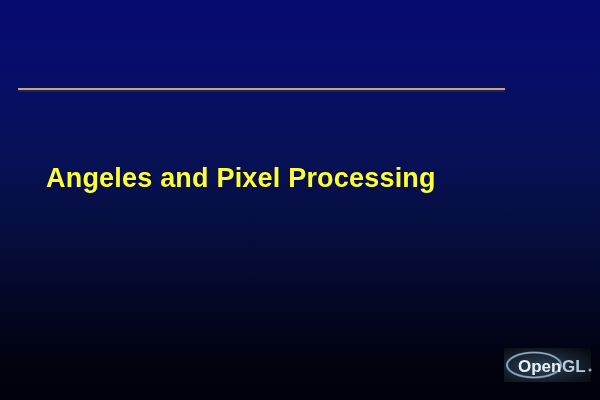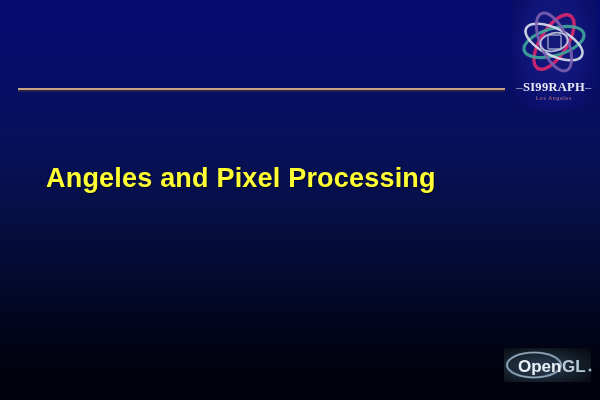--- a/index.html
+++ b/index.html
@@ -125,37 +125,20 @@
 </head>
 <body>
 
 <div id="slide">
 
   <div id="hrule"></div>
   <div id="hrule-shadow"></div>
 
   <div id="title">Angeles and Pixel Processing</div>
 
-  <div id="siggraph-logo">
-
-    <svg id="rings" viewBox="0 0 84 76">
-      <g fill="none" stroke-linecap="round">
-        <ellipse cx="42" cy="38" rx="31" ry="13.5" transform="rotate(-58 42 38)" stroke="#d4266e" stroke-width="3.4" opacity=".95"></ellipse>
-        <ellipse cx="42" cy="38" rx="31" ry="13.5" transform="rotate(-16 42 38)" stroke="#3fa79a" stroke-width="3.2" opacity=".9"></ellipse>
-        <ellipse cx="42" cy="38" rx="31" ry="13.5" transform="rotate(26 42 38)" stroke="#d9dde8" stroke-width="2.6" opacity=".92"></ellipse>
-        <ellipse cx="42" cy="38" rx="31" ry="13.5" transform="rotate(66 42 38)" stroke="#7a5fb0" stroke-width="3.0" opacity=".9"></ellipse>
-        <ellipse cx="42" cy="38" rx="14" ry="9" transform="rotate(-14 42 38)" stroke="#cfd6e6" stroke-width="1.8" opacity=".85"></ellipse>
-        <rect x="36" y="31" width="13" height="14" rx="1" stroke="#b9c2dc" stroke-width="1.4" opacity=".8"></rect>
-      </g>
-    </svg>
-
-    <div id="siggraph-word"><span class="dash">–</span><span>SI99RAPH</span><span class="dash">–</span></div>
-
-    <div id="siggraph-city">Los Angeles</div>
-  </div>
 
   <div id="opengl-logo">
     <svg id="opengl-svg" viewBox="0 0 94 34">
       <ellipse cx="30" cy="17" rx="27" ry="12.5" fill="none" stroke="#7e97ae" stroke-width="2.2" opacity=".85"></ellipse>
       <ellipse cx="30" cy="17" rx="27" ry="12.5" fill="none" stroke="#c3d4e2" stroke-width="1" opacity=".5"></ellipse>
       <text x="14" y="24" font-family="Liberation Sans, sans-serif" font-size="17" font-weight="bold" fill="#e9f1f7">Open</text>
       <text x="58" y="24" font-family="Liberation Sans, sans-serif" font-size="17" font-weight="bold" fill="#b9cbd9">GL</text>
       <circle cx="86" cy="22" r="1.5" fill="#9fb3c4"></circle>
     </svg>
   </div>

